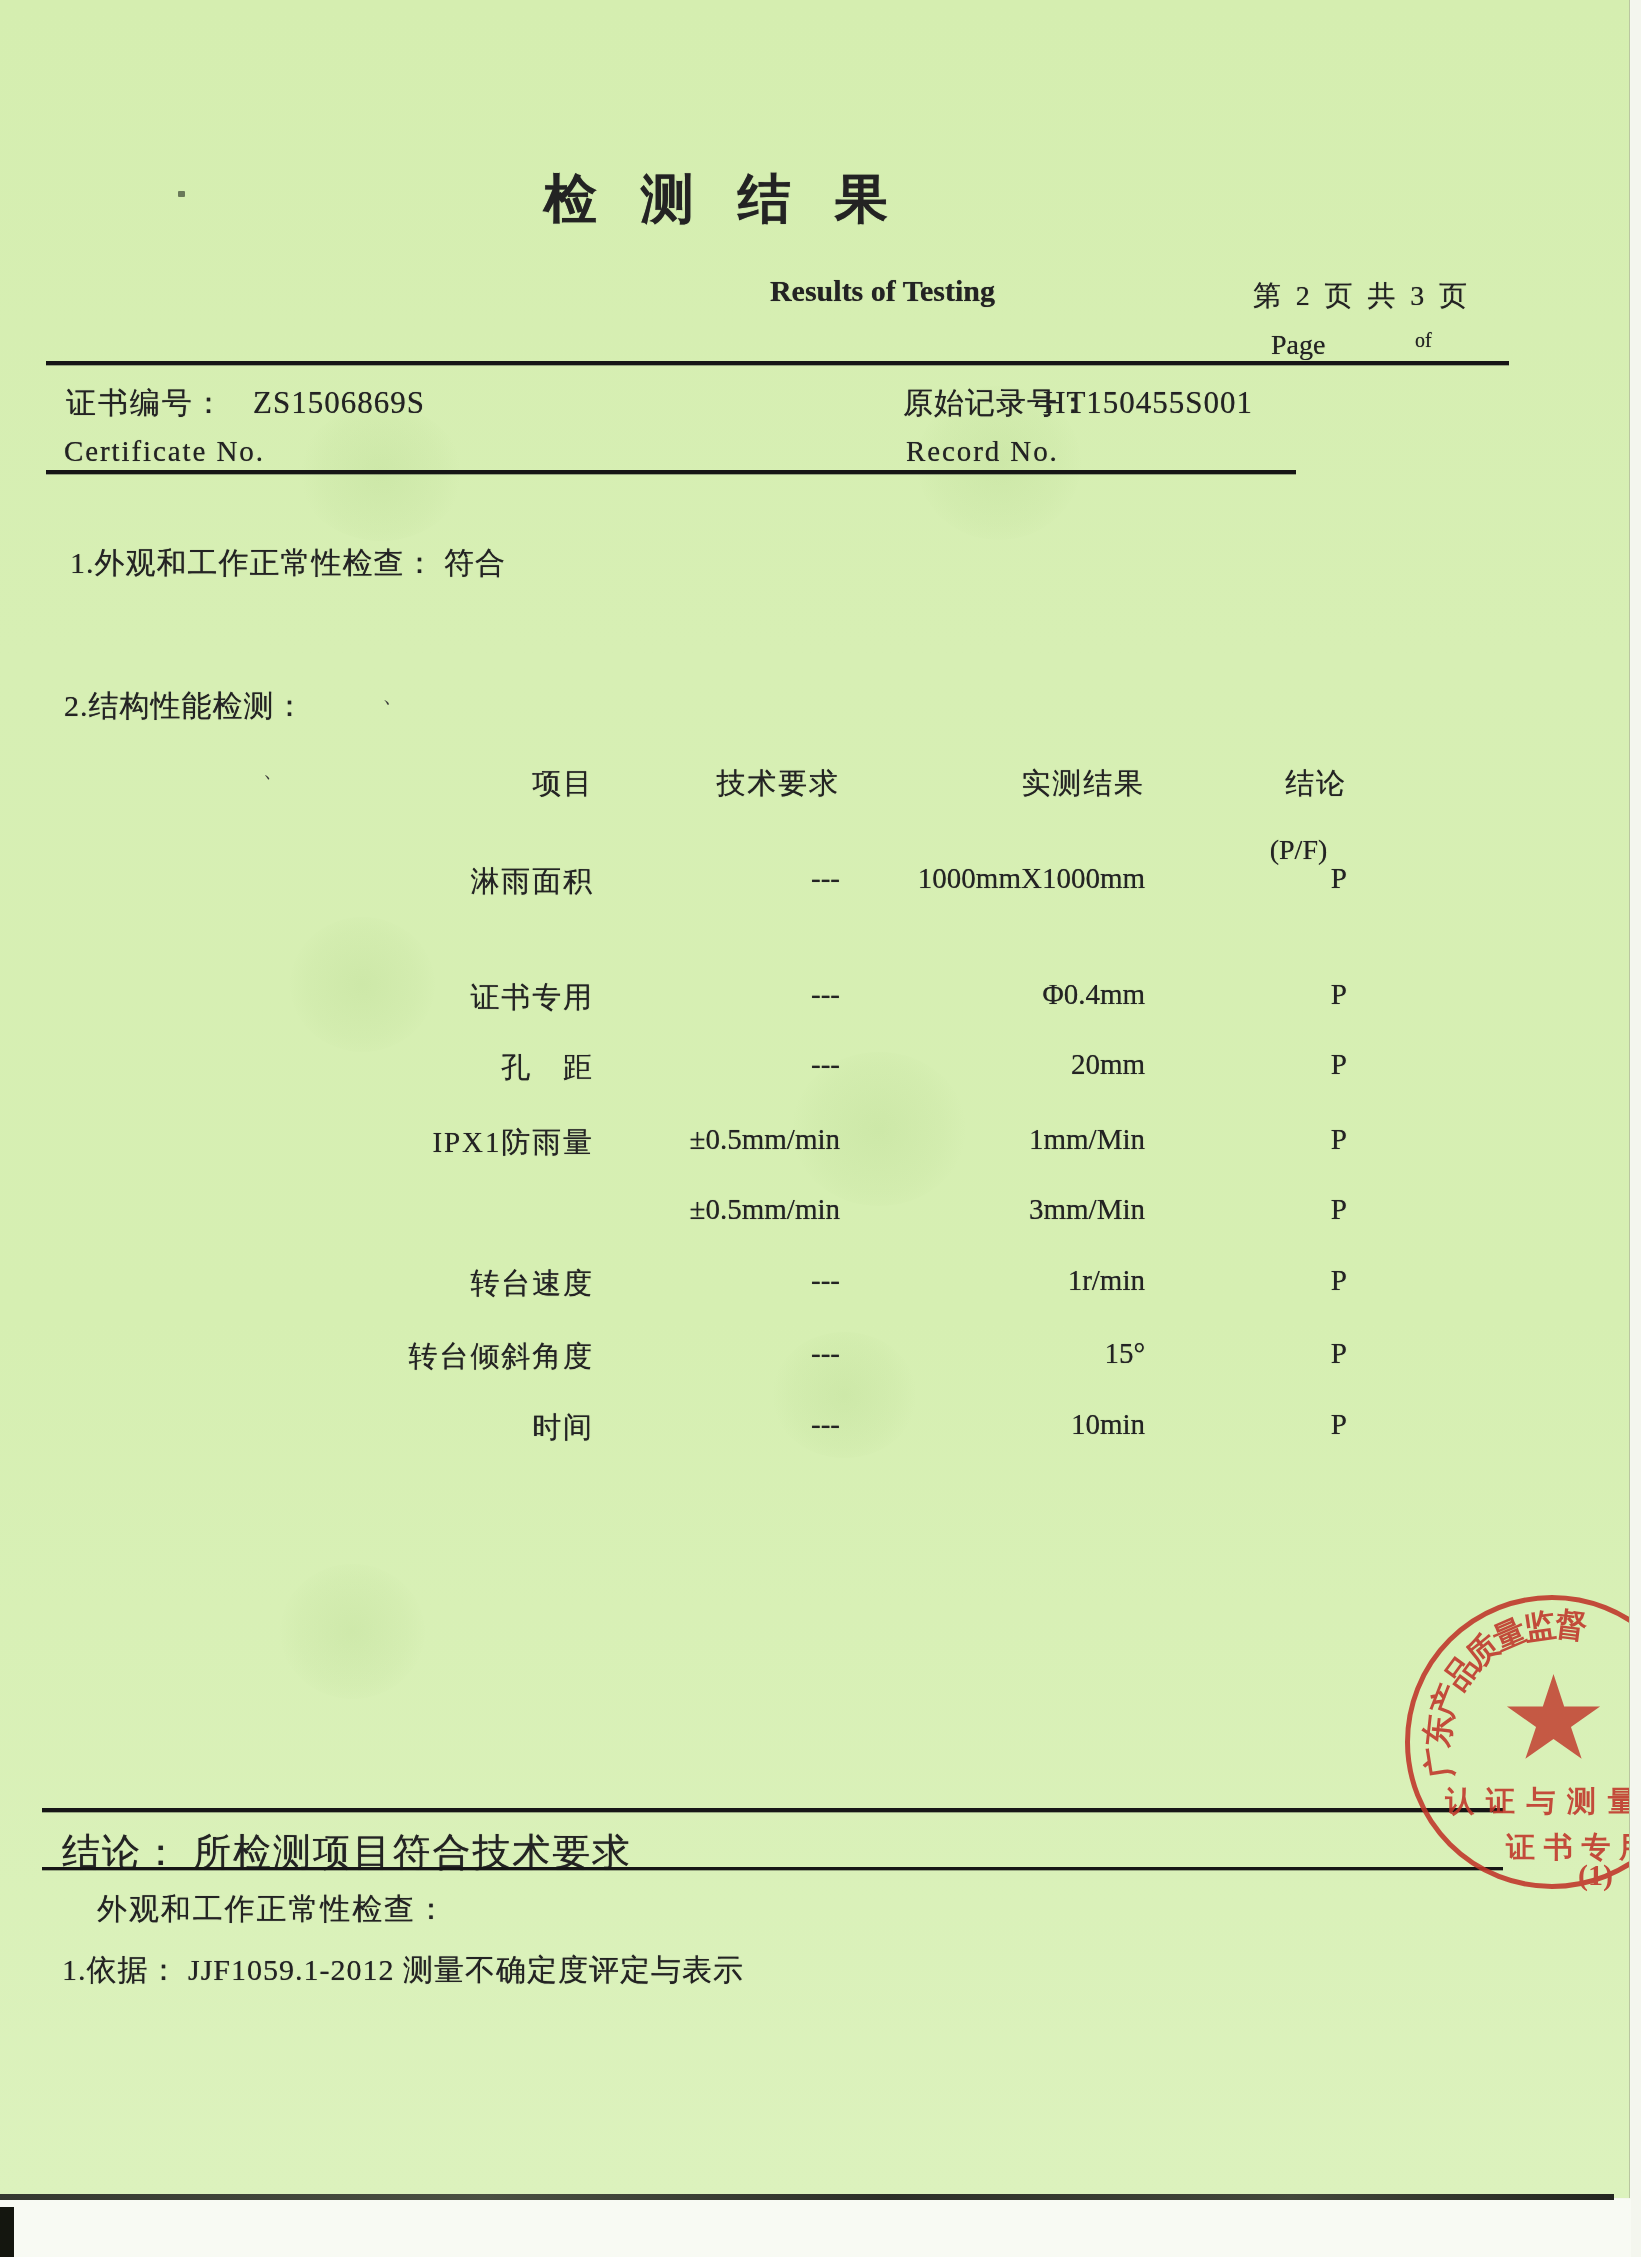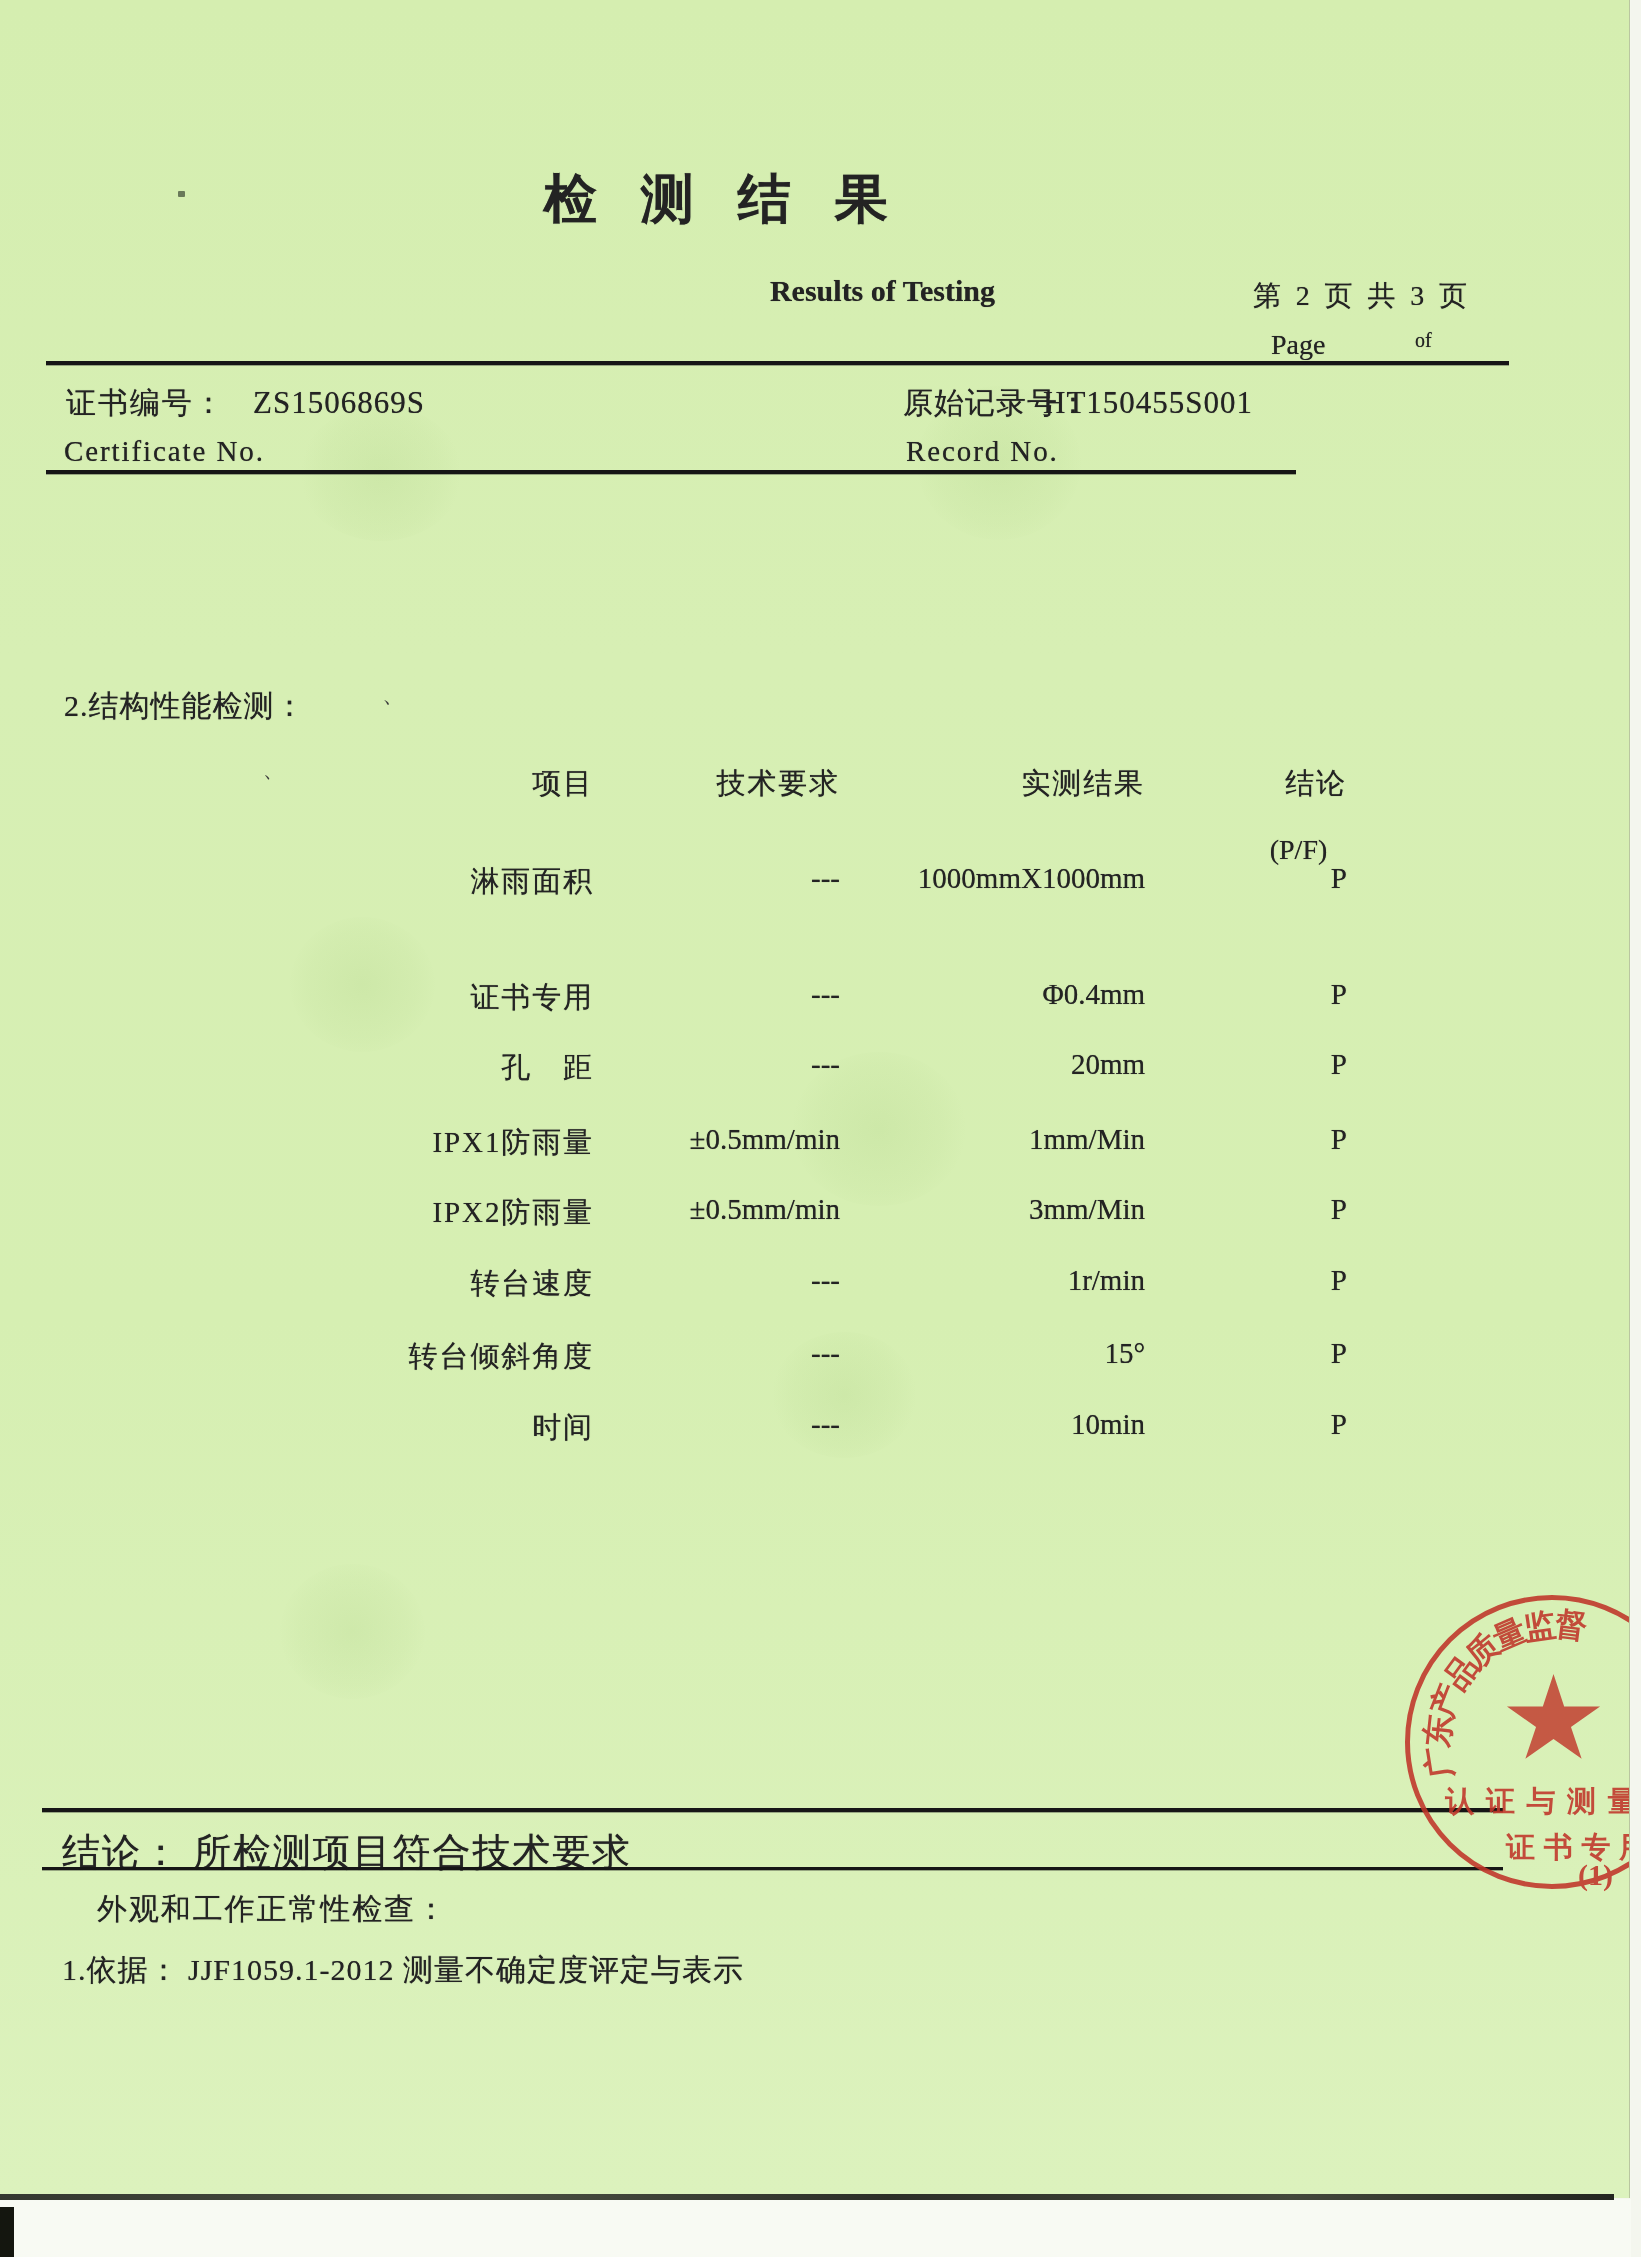--- a/index.html
+++ b/index.html
@@ -106,20 +106,21 @@
 
     <div class="abs ink cert-label-zh">证书编号：</div>
     <div class="abs ink cert-value">ZS1506869S</div>
     <div class="abs ink record-label-zh">原始记录号：</div>
     <div class="abs ink record-value">HT150455S001</div>
     <div class="abs ink cert-label-en">Certificate No.</div>
     <div class="abs ink record-label-en">Record No.</div>
 
     <div class="hline l2"></div>
 
+    <div class="abs ink sec1">1.外观和工作正常性检查： 符合</div>
     <div class="abs ink sec2">2.结构性能检测：</div>
     <div class="abs stray1">、</div>
     <div class="abs stray2">、</div>
 
     <div class="trow thead" style="top:764px;">
       <div class="tcell ink cell-item">项目</div>
       <div class="tcell ink cell-req">技术要求</div>
       <div class="tcell ink cell-res">实测结果</div>
       <div class="tcell ink cell-con">结论</div>
     </div>
@@ -143,21 +144,20 @@
         <div class="tcell ink cell-res">20mm</div>
         <div class="tcell ink cell-con">P</div>
       </div>
         <div class="trow" style="top: 1123px;">
         <div class="tcell ink cell-item">IPX1防雨量</div>
         <div class="tcell ink cell-req">±0.5mm/min</div>
         <div class="tcell ink cell-res">1mm/Min</div>
         <div class="tcell ink cell-con">P</div>
       </div>
         <div class="trow" style="top: 1193px;">
-        <div class="tcell ink cell-item">IPX2防雨量</div>
         <div class="tcell ink cell-req">±0.5mm/min</div>
         <div class="tcell ink cell-res">3mm/Min</div>
         <div class="tcell ink cell-con">P</div>
       </div>
         <div class="trow" style="top: 1264px;">
         <div class="tcell ink cell-item">转台速度</div>
         <div class="tcell ink cell-req">---</div>
         <div class="tcell ink cell-res">1r/min</div>
         <div class="tcell ink cell-con">P</div>
       </div>

